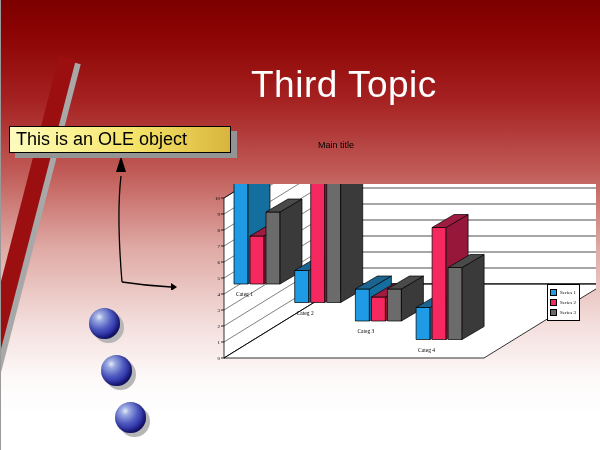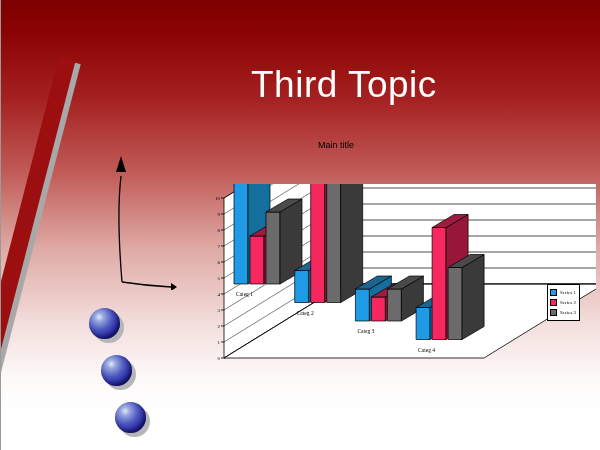--- a/index.html
+++ b/index.html
@@ -301,14 +301,20 @@
     </div>
   </div>
 
   <svg id="callout-arrow" viewBox="0 0 110 140">
     <path d="M17,132 C14,96 12,60 16,26" fill="none" stroke="#000000" stroke-width="1.3"></path>
     <path d="M17,132 C30,134 48,136 66,137" fill="none" stroke="#000000" stroke-width="1.3"></path>
     <polygon points="16,6 11,22 21,22" fill="#000000"></polygon>
     <polygon points="66,133 66,141 72,137" fill="#000000"></polygon>
   </svg>
 
+  <div id="ole-callout">
+    <div id="ole-callout-shadow"></div>
+    <div id="ole-callout-body">
+      <span id="ole-callout-text">This is an OLE object</span>
+    </div>
+  </div>
 
 </div>
 
 </body></html>

